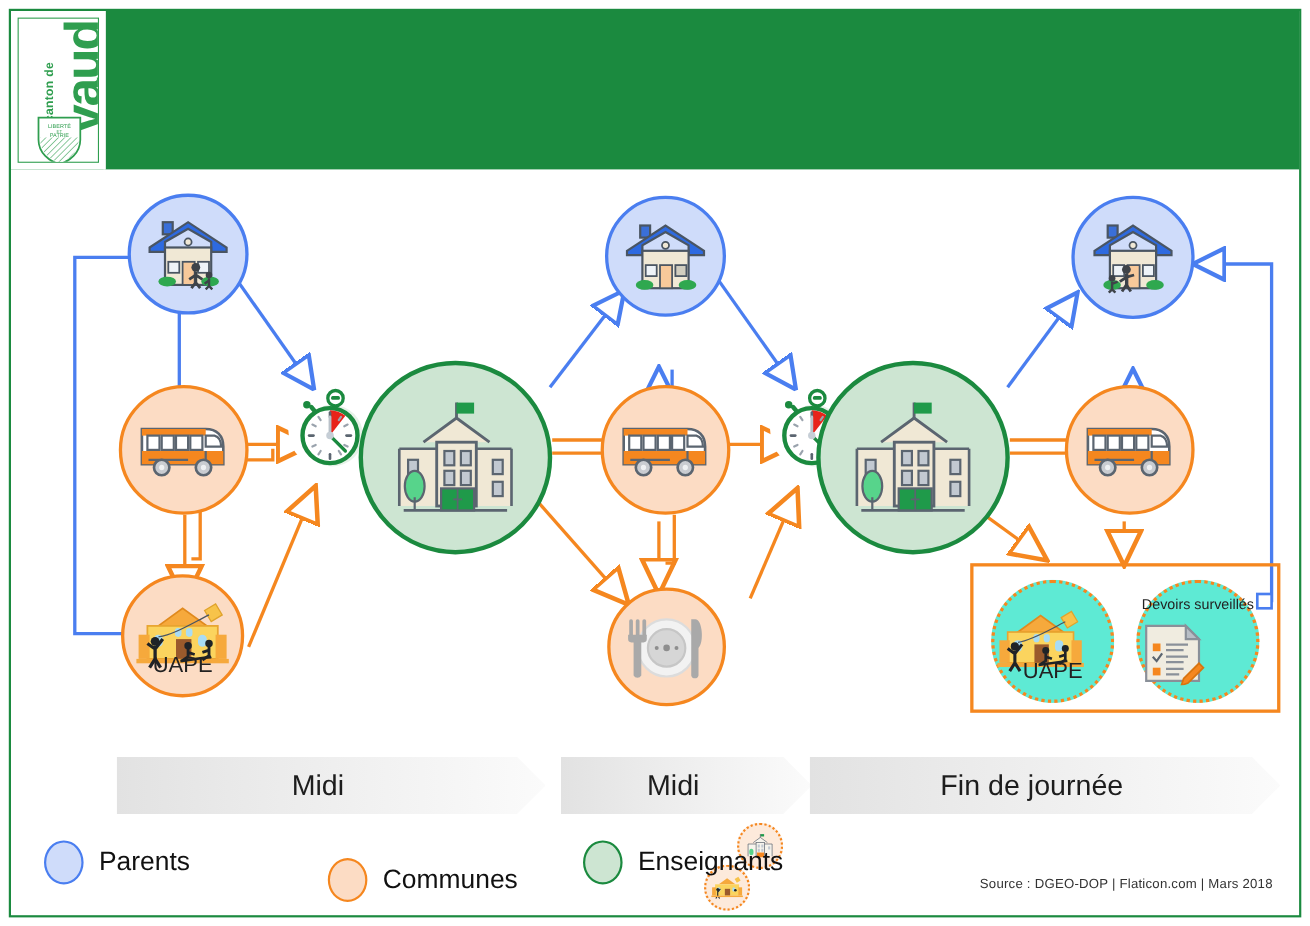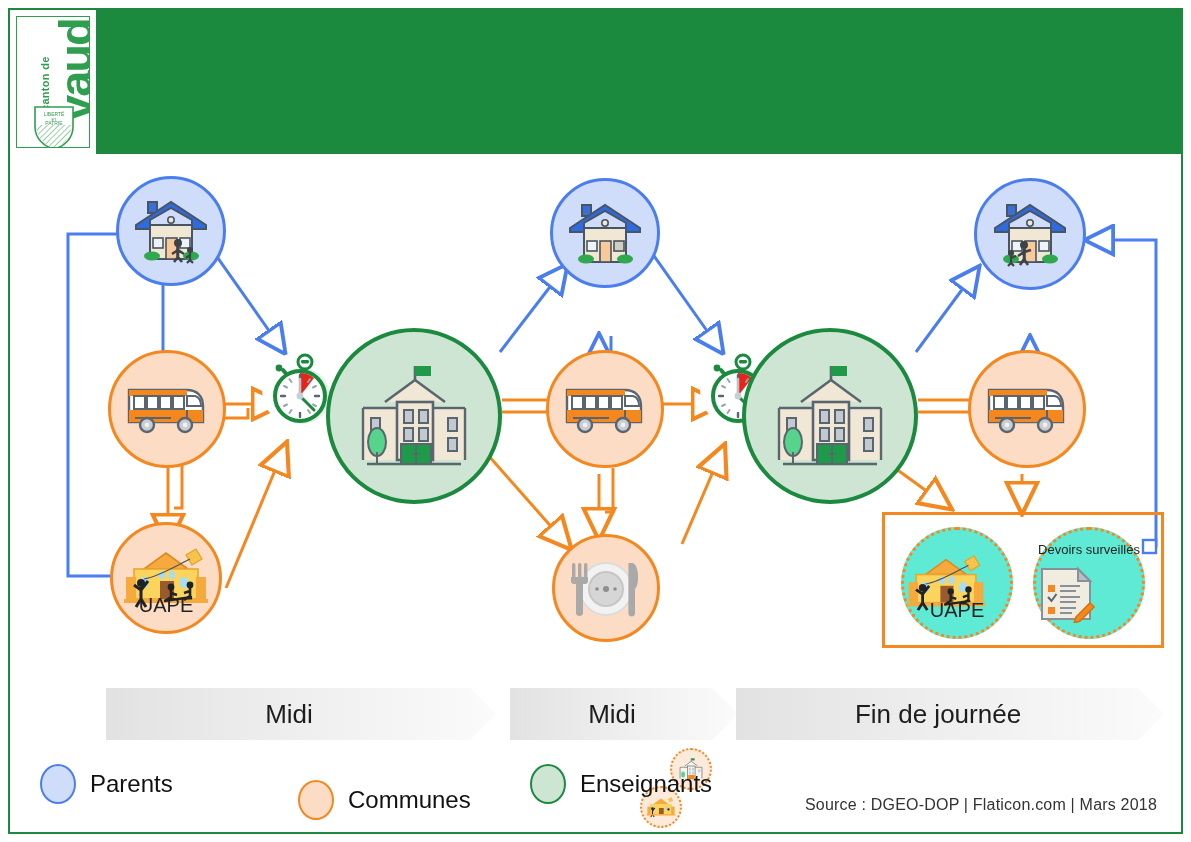--- a/index.html
+++ b/index.html
@@ -37,21 +37,21 @@
        clip-path:polygon(0 0, calc(100% - 26px) 0, 100% 50%, calc(100% - 26px) 100%, 0 100%);}
   .seg span{font-size:26px;color:#1d1d1d;margin-right:24px;}
   
   #legend{position:absolute;left:30px;top:608px;height:46px;}
   .leg{position:absolute;display:flex;align-items:center;gap:14px;}
   .leg-dot{width:36px;height:40px;border-radius:50%;box-sizing:border-box;}
   .leg-dot.blue{background:#cfdcfa;border:2px solid #4a7ef0;}
   .leg-dot.orange{background:#fcdcc4;border:2px solid #f5871f;}
   .leg-dot.green{background:#cde5d2;border:2px solid #1b8a3f;}
   .leg-txt{font-size:24px;color:#111;}
-  #source{position:absolute;right:24px;top:640px;font-size:16px;color:#333;letter-spacing:.2px;}
+  #source{position:absolute;right:24px;top:640px;font-size:12px;color:#333;letter-spacing:.2px;}
 </style>
 </head>
 <body>
 
 <div id="page">
   <div id="frame"></div>
 
   <div id="header">
     <div id="logo-box">
       <div id="logo-inner">

